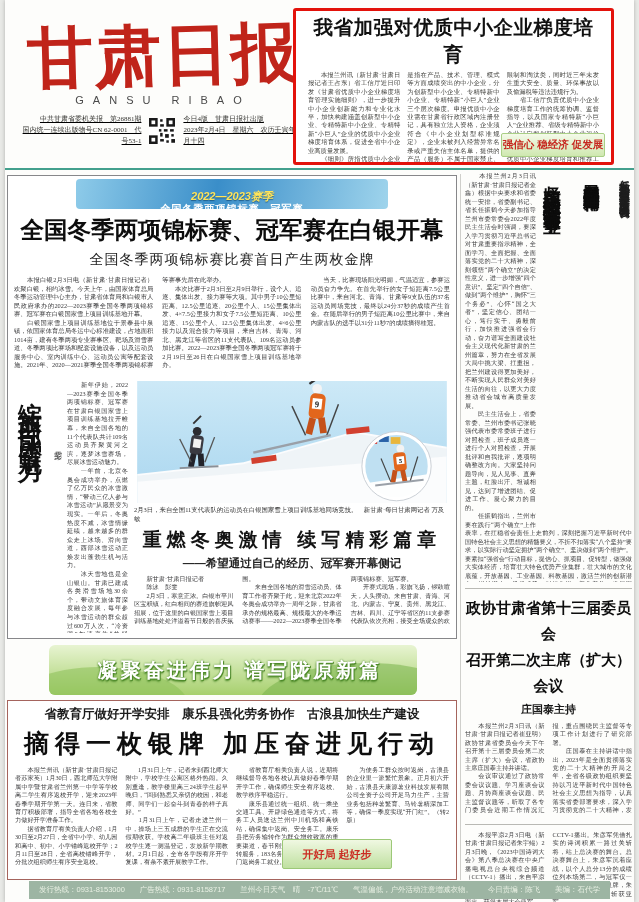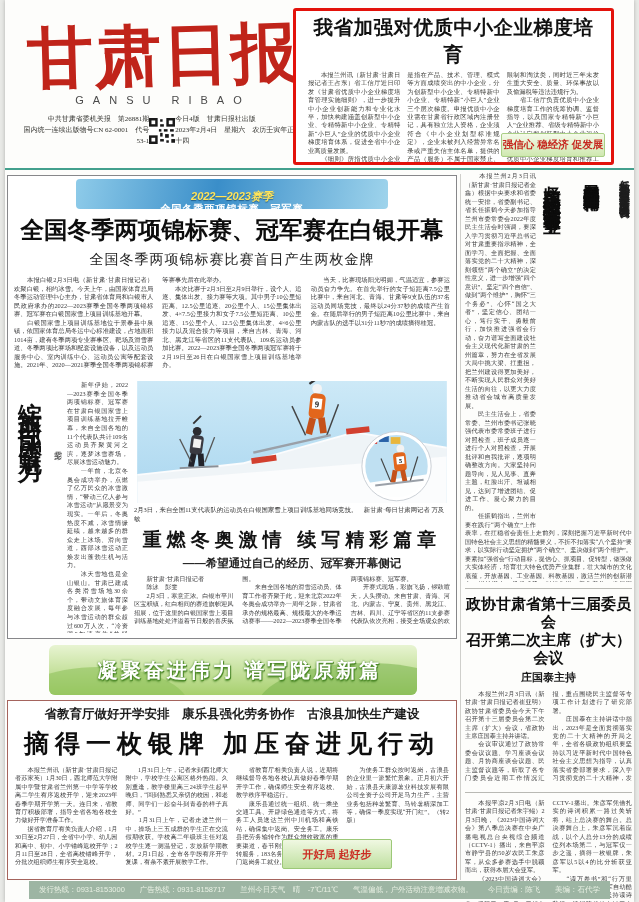--- a/index.html
+++ b/index.html
@@ -7,21 +7,21 @@
   body { font-family:"Liberation Serif","DejaVu Serif",serif; background:#e9eae7; }
   .page { position:relative; width:639px; height:902px; background:#e9eae7; overflow:hidden; }
   .paper { position:absolute; left:5px; top:0; width:629px; height:902px; background:#fdfdfb; box-shadow:0 0 4px rgba(0,0,0,.25); }
 
   
   .masthead { position:absolute; left:14px; top:8px; width:288px; height:158px; }
   .mh-title { font-family:"Liberation Sans",sans-serif; font-weight:900; font-size:66px; line-height:1;
               color:#c0241a; letter-spacing:2px; transform:rotate(-1.5deg); text-align:center; margin-top:14px; }
   .mh-pinyin { text-align:center; font-family:"Liberation Sans",sans-serif; font-size:11px; letter-spacing:9px;
                color:#4a4a4a; margin-top:6px; }
-  .mh-info { display:flex; align-items:center; justify-content:center; margin-top:8px; }
+  .mh-info { display:flex; align-items:center; justify-content:center; gap:8px; margin-top:8px;text-decoration:underline; }
   .mh-info .blk { font-size:7px; line-height:11px; color:#33332f; }
   .qr { width:26px; height:26px; flex:0 0 26px; }
 
   
   .lead { position:absolute; left:288px; top:8px; width:321px; height:157px;
           border:3px solid #e3120b; border-radius:3px; background:#fff; padding:3px 12px 2px; }
   .lead-title { font-family:"Liberation Sans",sans-serif; font-weight:900; font-size:19.5px; color:#111;
                 text-align:center; letter-spacing:.5px; }
   .lead-body { margin-top:3px; height:98px; column-count:3; column-gap:7px; column-fill:auto;
                font-size:6.3px; line-height:8.4px; color:#3c3c38; text-align:justify; white-space:pre-line; overflow:hidden; }
@@ -94,21 +94,21 @@
   .a1 { position:relative; height:410px; overflow:hidden; }
   .a1-titles { float:right; width:92px; height:352px; margin-left:4px;
                display:flex; flex-direction:row-reverse; justify-content:space-between; }
   .vt { writing-mode:vertical-rl; text-orientation:upright; font-family:"Liberation Sans",sans-serif; }
   .a1-kicker { font-size:10.5px; font-weight:bold; color:#1e1e1e; letter-spacing:1px; }
   .a1-main { font-size:16px; font-weight:900; color:#0c0c0c; letter-spacing:.5px; }
   .a1-sub  { font-size:17.5px; font-weight:900; color:#0c0c0c; letter-spacing:2px; }
   .a1-body { font-size:6.2px; line-height:8.5px; color:#3a3a3c; text-align:justify; white-space:pre-line; }
   .hr { height:1px; background:#b9b9b4; margin:6px 0; }
   .a2-t { text-align:center; font-family:"Liberation Sans",sans-serif; font-weight:900; font-size:15px;
-          color:#0d0d0d; line-height:18px; }
+          color:#0d0d0d; line-height:26px; }
   .a2-presider { text-align:center; font-family:"Liberation Sans",sans-serif; font-weight:bold;
                  font-size:11px; color:#1a1a1a; margin-top:3px; }
   .a2-body { margin-top:5px; height:96px; column-count:2; column-gap:8px; column-fill:auto;
              font-size:6.2px; line-height:8.4px; color:#3a3a3c; text-align:justify; white-space:pre-line; overflow:hidden; }
   .a3-t { font-family:"Liberation Sans",sans-serif; font-weight:900; font-size:9.6px; letter-spacing:-.2px;
           color:#0d0d0d; text-align:center; }
   .a3-body { margin-top:4px; height:112px; column-count:2; column-gap:8px; column-fill:auto;
              font-size:6.2px; line-height:8.4px; color:#3a3a3c; text-align:justify; white-space:pre-line; overflow:hidden; }
 
   

